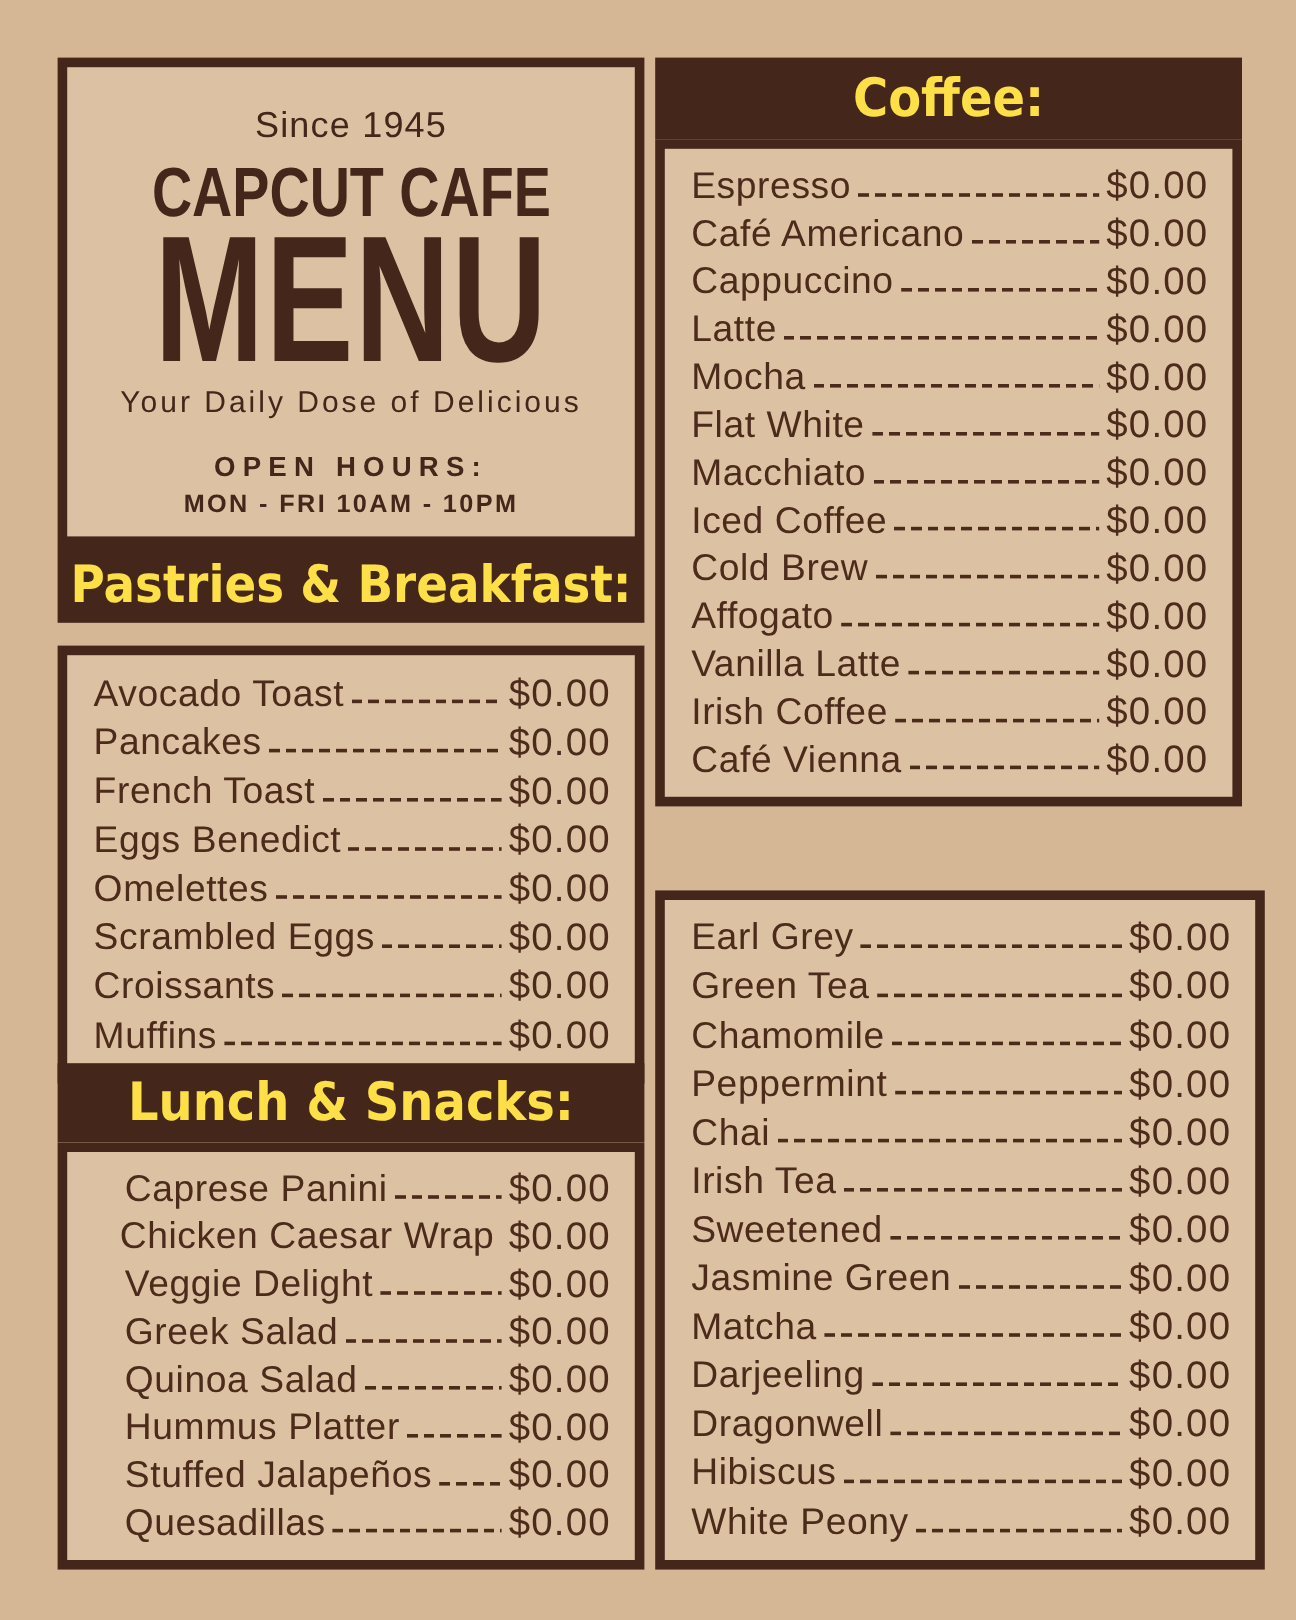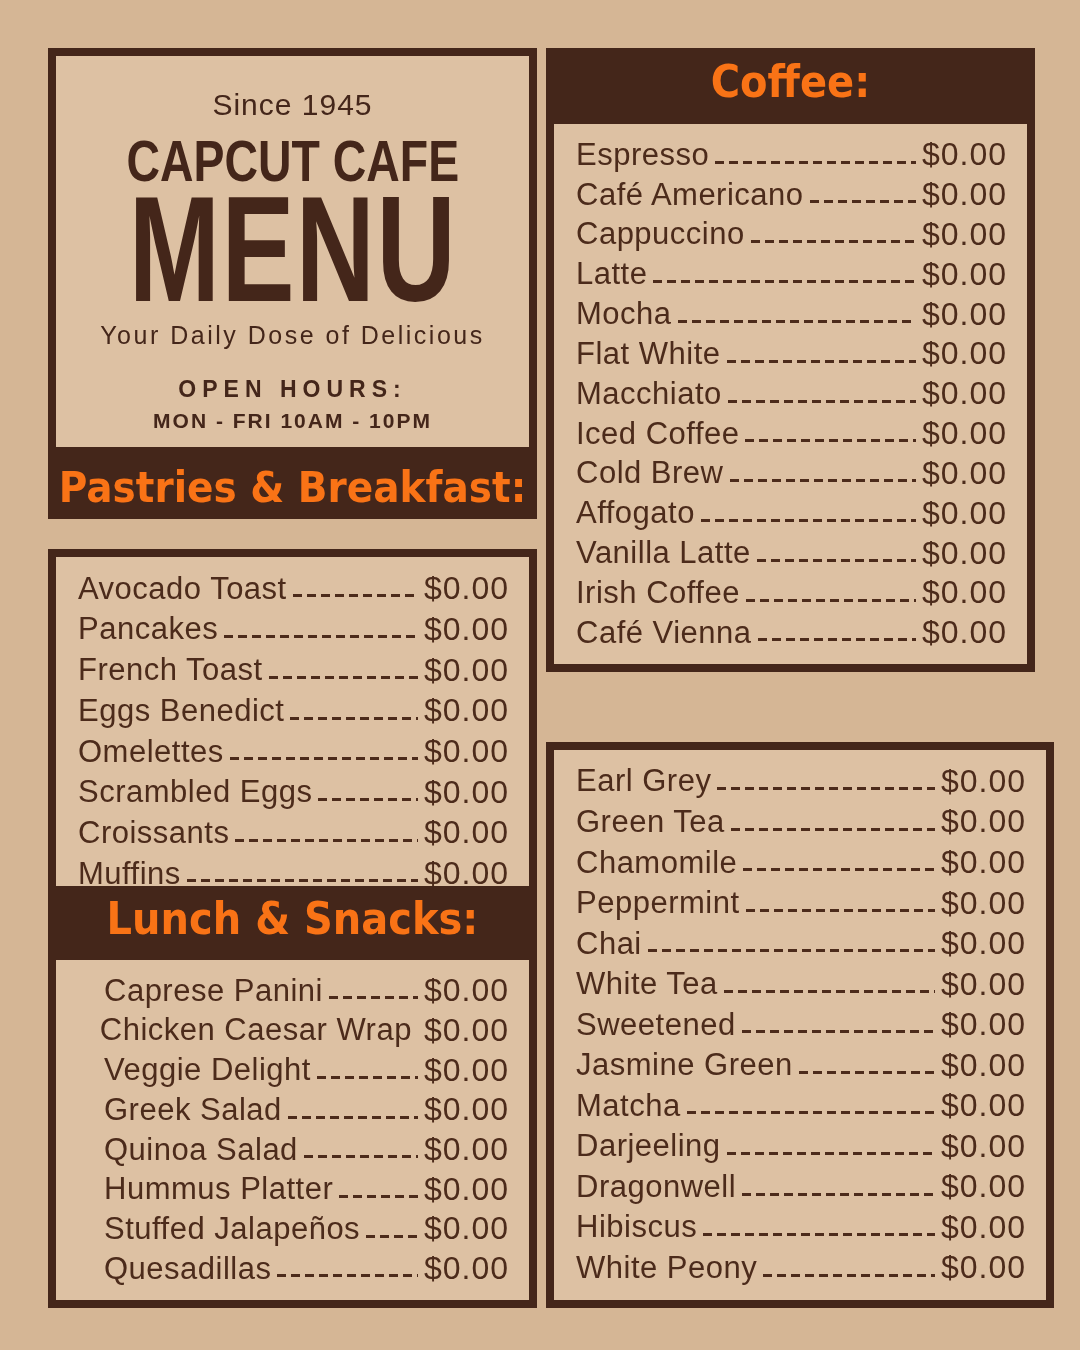--- a/index.html
+++ b/index.html
@@ -17,21 +17,21 @@
     background:#ddc1a3;
     border:8px solid #44261a;
     box-sizing:border-box;
     display:flex; flex-direction:column;
     justify-content:space-evenly;
     padding:8px 20px 8px 22px;
   }
   .banner {
     position:absolute;
     background:#44261a;
-    color:#f97316;
+    color:#fde047;
     display:flex; align-items:center; justify-content:center;
     font-family:"DejaVu Sans", sans-serif;
     font-weight:bold;
     font-size:40px;
     box-sizing:border-box;
   }
   .banner > span { transform:scaleY(1.1); transform-origin:center; white-space:nowrap; }
 
   
   .header-box {
@@ -61,21 +61,21 @@
   .row .name  { font-size:31px; letter-spacing:0.5px; white-space:nowrap; }
   .row .price { font-size:32px; letter-spacing:1px; white-space:nowrap; }
   .row .leader {
     flex:1; height:3px; margin:0 6px;
     transform:translateY(7px);
     background:repeating-linear-gradient(90deg,#4c2b1b 0 9px,transparent 9px 14px);
   }
 
   
   .banner-pastries { left:48px;  top:455px; width:489px; height:64px; font-size:39px; }
-  .box-pastries    { left:48px;  top:549px; width:489px; height:365px; }
+  .box-pastries    { left:48px;  top:538px; width:489px; height:365px; }
   .banner-lunch    { left:48px;  top:886px; width:489px; height:66px; }
   .box-lunch       { left:48px;  top:952px; width:489px; height:356px;padding-left:48px; }
 
   .banner-coffee   { left:546px; top:48px;  width:489px; height:68px; }
   .box-coffee      { left:546px; top:116px; width:489px; height:556px; }
   .banner-tea      { left:546px; top:672px; width:489px; height:70px; }
   .box-tea         { left:546px; top:742px; width:508px; height:566px; }
 </style>
 </head>
 <body>
@@ -274,21 +274,21 @@
         <span class="name">Peppermint</span>
         <span class="leader"></span>
         <span class="price">$0.00</span>
       </div>
       <div class="row">
         <span class="name">Chai</span>
         <span class="leader"></span>
         <span class="price">$0.00</span>
       </div>
       <div class="row">
-        <span class="name">White Tea</span>
+        <span class="name">Irish Tea</span>
         <span class="leader"></span>
         <span class="price">$0.00</span>
       </div>
       <div class="row">
         <span class="name">Sweetened</span>
         <span class="leader"></span>
         <span class="price">$0.00</span>
       </div>
       <div class="row">
         <span class="name">Jasmine Green</span>

